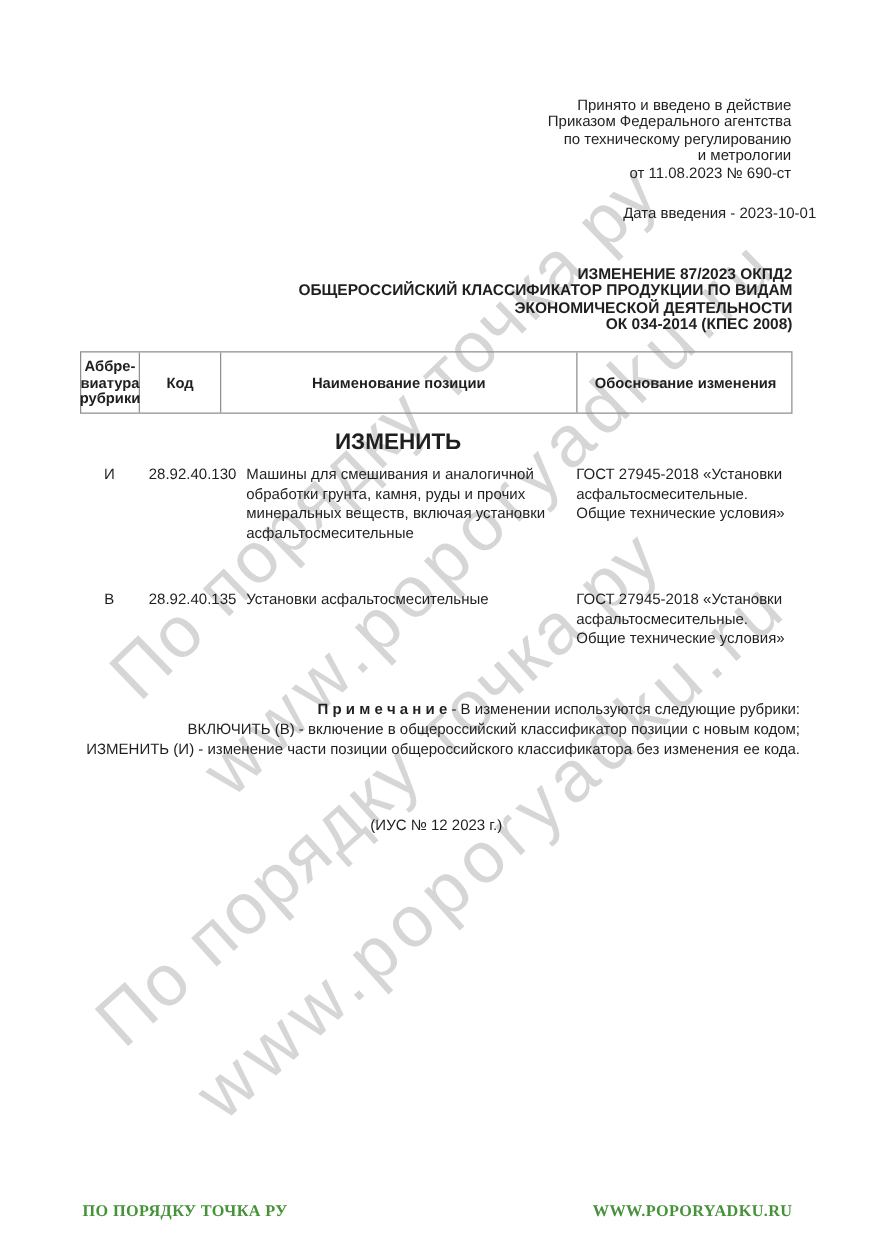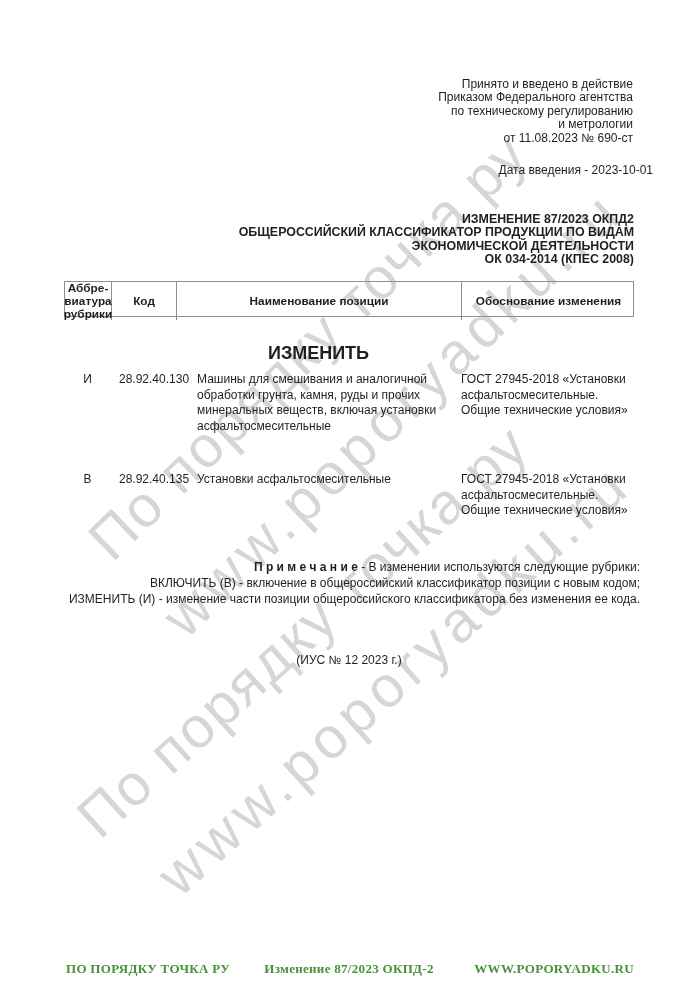--- a/index.html
+++ b/index.html
@@ -59,21 +59,21 @@
     font-size: 12.4px;
     line-height: 13.3px;
     z-index: 1;
   }
 
   .tbl-header {
     position: absolute;
     top: 281px;
     left: 64px;
     width: 570px;
-    height: 36px;
+    height: 50px;
     box-sizing: border-box;
     display: grid;
     grid-template-columns: 47px 65px 285px 173px;
     border: 1px solid #8f8f8f;
     z-index: 1;
   }
   .tbl-header .cell {
     display: flex;
     align-items: center;
     justify-content: center;
@@ -208,16 +208,15 @@
 
   <div class="note">
     <p class="first-line"><span class="note-label">П р и м е ч а н и е</span><span> - В изменении используются следующие рубрики:</span></p>
     <p>ВКЛЮЧИТЬ (В) - включение в общероссийский классификатор позиции с новым кодом;</p>
     <p>ИЗМЕНИТЬ (И) - изменение части позиции общероссийского классификатора без изменения ее кода.</p>
   </div>
 
   <div class="ius-ref">(ИУС № 12 2023 г.)</div>
 
   <div id="footer-left" class="footer-item">ПО ПОРЯДКУ ТОЧКА РУ</div>
-  <div id="footer-center" class="footer-item">Изменение 87/2023 ОКПД-2</div>
   <div id="footer-right" class="footer-item">WWW.POPORYADKU.RU</div>
 
 </div>
 
 </body></html>

